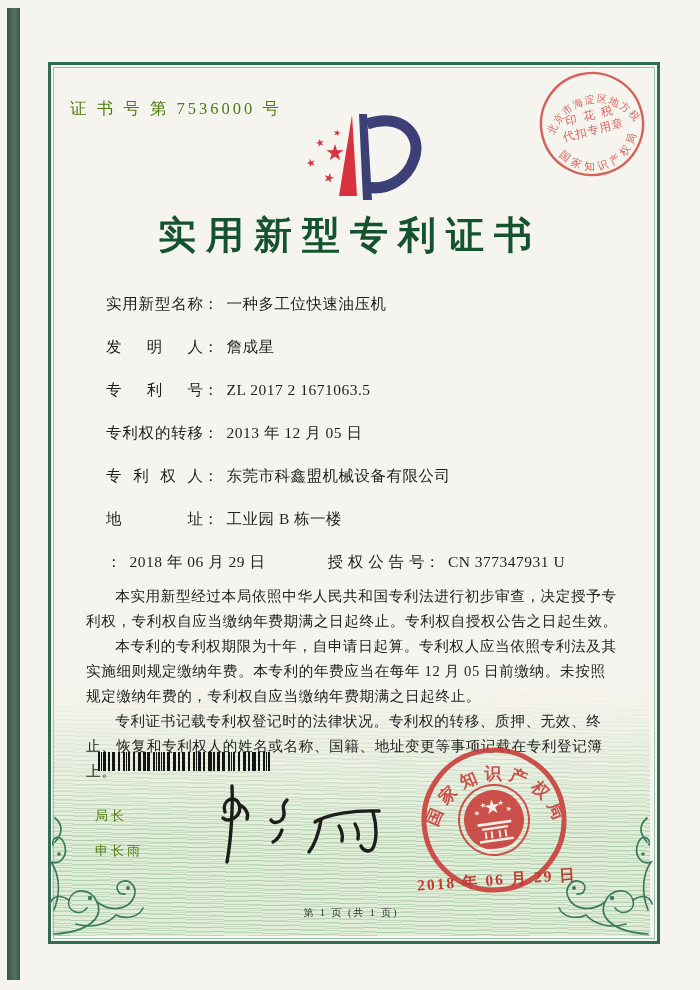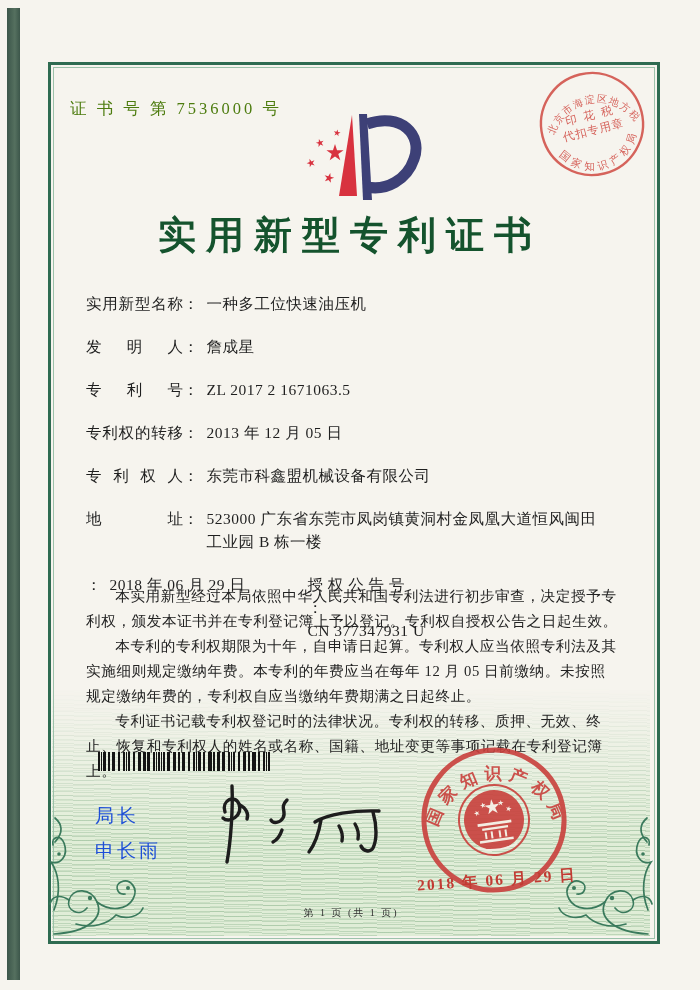--- a/index.html
+++ b/index.html
@@ -22,38 +22,38 @@
       repeating-linear-gradient(1.5deg, rgba(124,170,128,.35) 0 1px, rgba(0,0,0,0) 1px 4px),
       repeating-linear-gradient(-1.5deg, rgba(124,170,128,.22) 0 1px, rgba(0,0,0,0) 1px 5px),
       #e0edd7;
     -webkit-mask-image:linear-gradient(to bottom, rgba(0,0,0,0) 0, rgba(0,0,0,.55) 80px, #000 150px);
     mask-image:linear-gradient(to bottom, rgba(0,0,0,0) 0, rgba(0,0,0,.55) 80px, #000 150px);}
   .cert-no{left:70px;top:98px;font-size:16.5px;letter-spacing:3px;color:#4d7c0f;}
   .title{left:0;top:210px;width:700px;text-align:center;font-size:38px;font-weight:bold;
     letter-spacing:10px;color:#14532d;}
   
   .fields{left:86px;top:292px;width:545px;font-size:15.5px;}
-  .frow{display:flex;align-items:flex-start;line-height:23px;margin-bottom:20px;}
+  .frow{display:flex;align-items:flex-start;line-height:23px;margin-bottom:20px;margin-left:20px;}
   .flabel{display:inline-block;width:97px;text-align:justify;text-align-last:justify;flex:none;}
   .fcolon{flex:none;margin-right:8px;}
   .fvalue{letter-spacing:.5px;}
   .frow-split{display:flex;}
-  .fcol-right{margin-left:62px;display:flex;flex-direction:column;}
+  .fcol-right{margin-left:62px;display:flex;}
   
   .paras{left:86px;top:584px;width:534px;font-size:14.6px;line-height:25px;
     letter-spacing:.6px;color:#232323;}
   .paras p{margin:0;text-indent:2em;}
   
   .barcode{left:98px;top:752px;width:175px;height:19px;
     background:
       repeating-linear-gradient(90deg,#141414 0 2px,rgba(0,0,0,0) 2px 5px),
       repeating-linear-gradient(90deg,#141414 0 1px,rgba(0,0,0,0) 1px 7px),
       repeating-linear-gradient(90deg,rgba(0,0,0,0) 0 3px,#141414 3px 4px,rgba(0,0,0,0) 4px 11px);}
   
-  .signer{left:95px;top:798px;font-size:19px;letter-spacing:3px;line-height:35px;color:#1d4ed8;}
+  .signer{left:95px;top:798px;font-size:13px;letter-spacing:3px;line-height:35px;color:#4d7c0f;}
   .signature{left:203px;top:778px;}
   
   .tax-stamp{left:532px;top:64px;width:120px;height:120px;opacity:.85;}
   .cnipa-seal{left:418px;top:744px;width:152px;height:152px;opacity:.9;}
   .seal-date{left:408px;top:870px;width:178px;text-align:center;color:#c23b33;
     font-size:15.5px;letter-spacing:2px;transform:rotate(-4deg);font-weight:bold;}
   .footer{left:48px;top:906px;width:606px;text-align:center;font-size:10px;letter-spacing:2px;color:#333;}
   .flourish{width:132px;height:124px;}
   .flourish-left{left:42px;top:816px;}
   .flourish-right{left:528px;top:816px;transform:scaleX(-1);}
@@ -154,39 +154,38 @@
   </div>
   <div class="frow">
     <span class="flabel">专利权人</span>
       <span class="fcolon">：</span>
     <span class="fvalue">东莞市科鑫盟机械设备有限公司</span>
   </div>
   <div class="frow">
     <span class="flabel">地址</span>
       <span class="fcolon">：</span>
     <span class="fvalue">
-      <span style="display:block">523000 广东省东莞市凤岗镇黄洞村金凤凰大道恒风闽田</span>
       <span style="display:block">工业园 B 栋一楼</span>
     </span>
   </div>
   <div class="frow frow-split">
     <span style="display:flex">
         <span class="fcolon">：</span>
       <span class="fvalue">2018 年 06 月 29 日</span>
     </span>
     <span class="fcol-right">
       <span class="flabel">授权公告号</span>
         <span class="fcolon">：</span>
       <span class="fvalue">CN 377347931 U</span>
     </span>
   </div>
 </div>
 
 <div class="abs paras">
-  <p>本实用新型经过本局依照中华人民共和国专利法进行初步审查，决定授予专利权，颁发本证书并在专利登记簿上予以登记。专利权自授权公告之日起生效。</p>
+  <p>本实用新型经过本局依照中华人民共和国专利法进行初步审查，决定授予专利权，专利权自应当缴纳年费期满之日起终止。专利权自授权公告之日起生效。</p>
   <p>本专利的专利权期限为十年，自申请日起算。专利权人应当依照专利法及其实施细则规定缴纳年费。本专利的年费应当在每年 12 月 05 日前缴纳。未按照规定缴纳年费的，专利权自应当缴纳年费期满之日起终止。</p>
   <p>专利证书记载专利权登记时的法律状况。专利权的转移、质押、无效、终止、恢复和专利权人的姓名或名称、国籍、地址变更等事项记载在专利登记簿上。</p>
 </div>
 
 <div class="abs barcode"></div>
 
 <div class="abs signer">
   <div>局长</div>
   <div>申长雨</div>
 </div>

